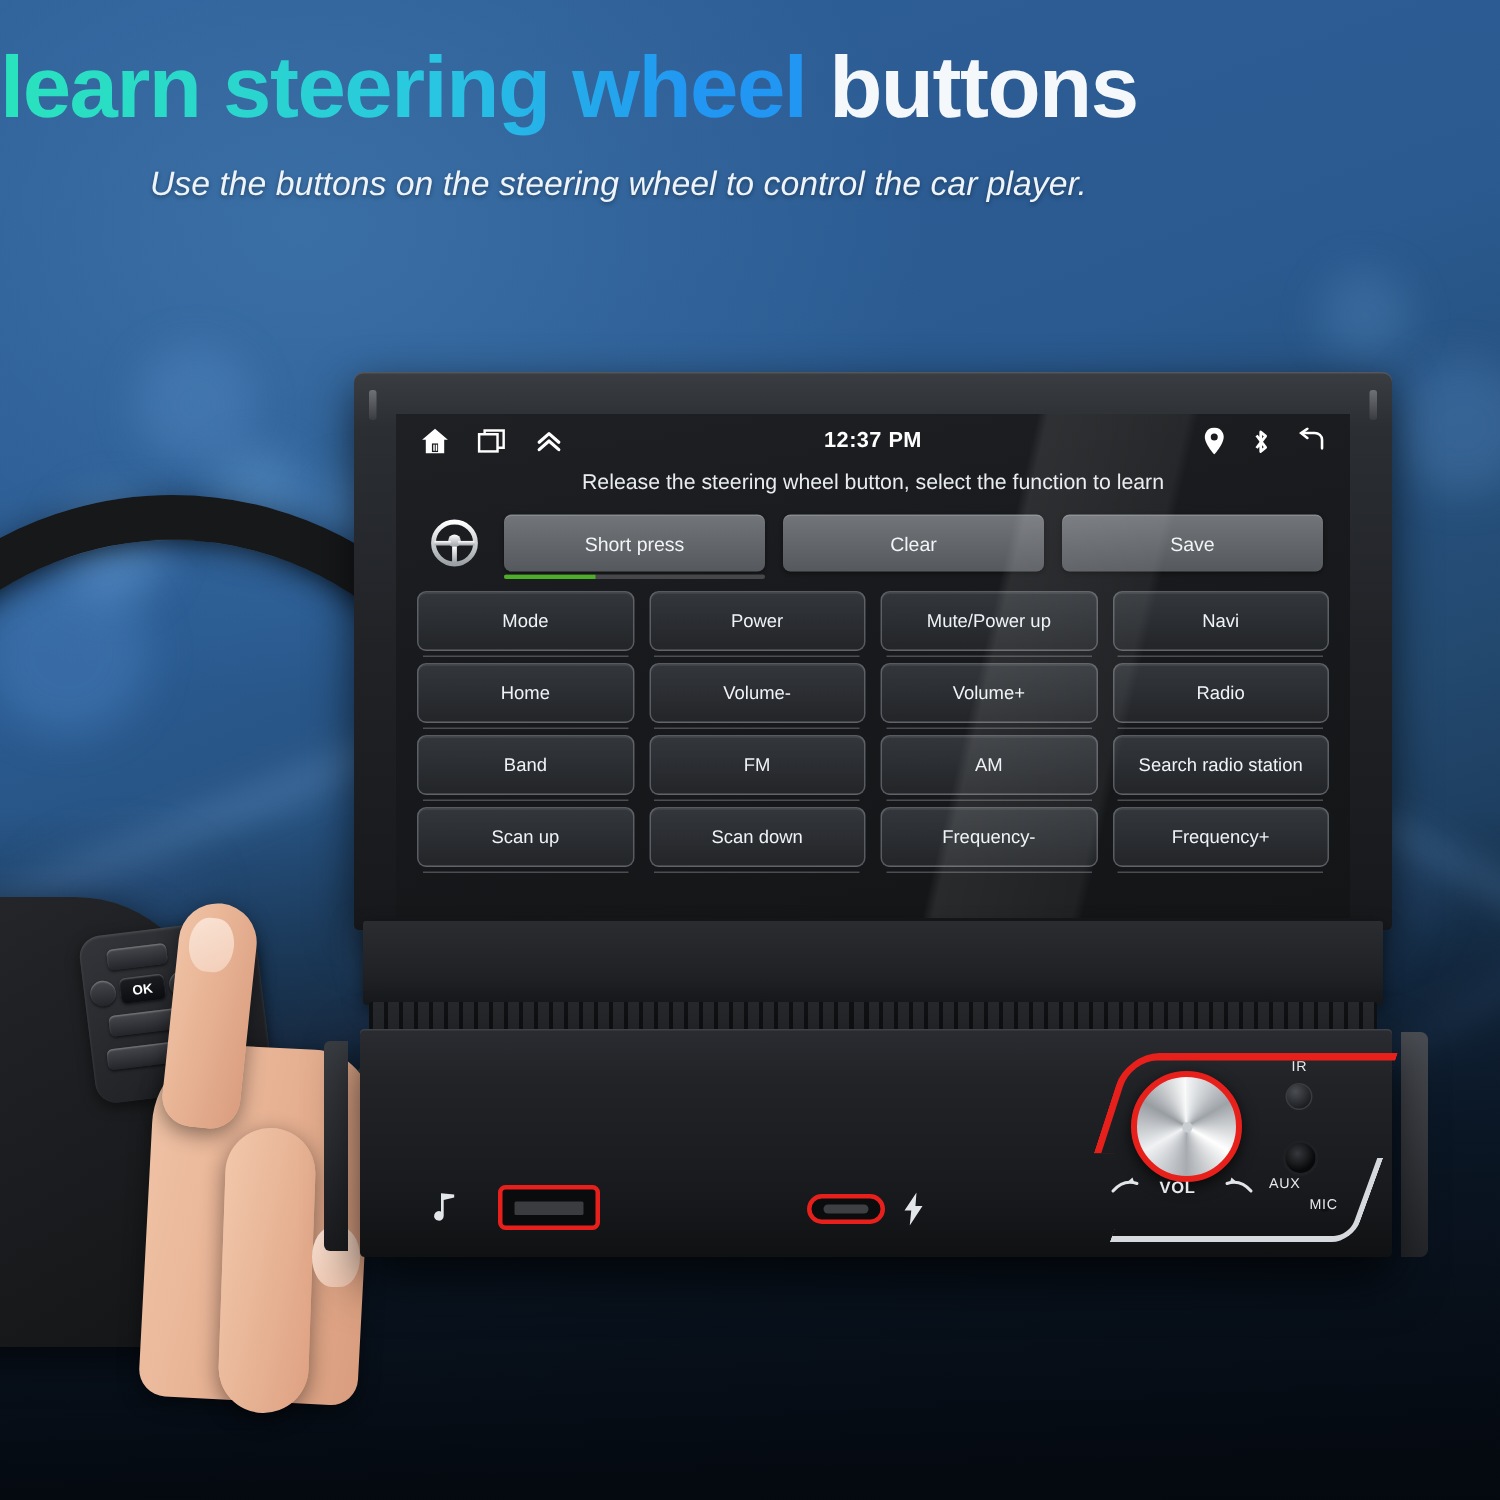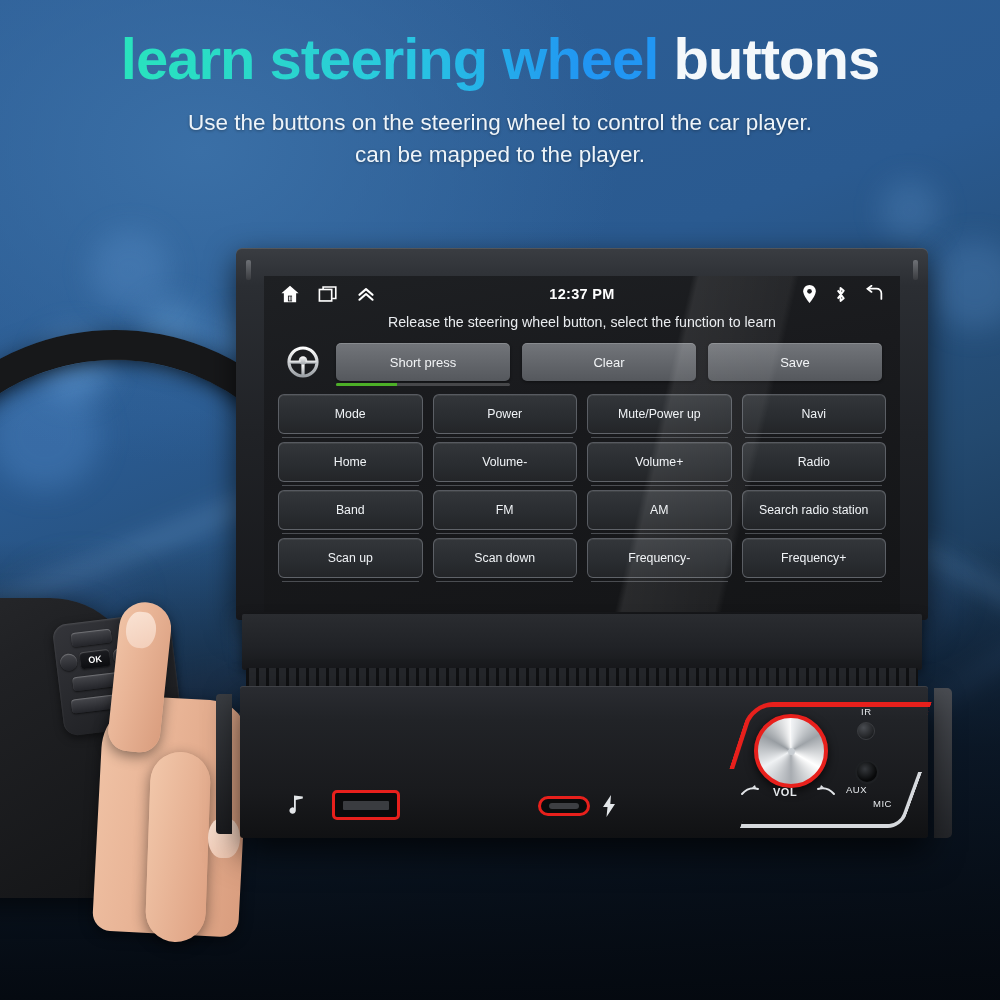--- a/index.html
+++ b/index.html
@@ -21,34 +21,34 @@
   .bokeh{position:absolute;border-radius:50%;filter:blur(14px);pointer-events:none;}
   .bg-dark-bottom{
     position:absolute;left:0;right:0;bottom:0;height:460px;
     background:linear-gradient(180deg,rgba(9,20,34,0) 0%,rgba(7,14,24,.72) 45%,rgba(4,8,14,.96) 100%);
   }
   .bg-streak{
     position:absolute;filter:blur(11px);border-radius:40px;pointer-events:none;
   }
 
   
-  .head{position:absolute;left:0;right:0;top:28px;text-align:center;z-index:30;}
+  .head{position:absolute;left:0;right:0;top:28px;text-align:left;z-index:30;}
   .title{
     font-size:58px;font-weight:bold;letter-spacing:-1px;line-height:1.08;
     margin:0;white-space:nowrap;
   }
   .title .grad{
     background:linear-gradient(90deg,#29e3bd 0%,#2ad7cc 28%,#29c8e0 52%,#2196f3 86%);
     -webkit-background-clip:text;background-clip:text;color:transparent;
     -webkit-text-fill-color:transparent;
   }
   .title .plain{color:#f4f8fb;}
   .subtitle{
     margin:16px auto 0;color:#eef4f9;font-size:22.5px;line-height:1.42;
-    max-width:800px;text-shadow:0 1px 3px rgba(0,0,0,.35);
+    max-width:800px;text-shadow:0 1px 3px rgba(0,0,0,.35);font-style:italic;
   }
   .subtitle div{white-space:nowrap;}
 
   
   .wheel-wrap{position:absolute;left:-130px;top:330px;width:470px;height:560px;z-index:14;}
   .wheel-rim{
     position:absolute;left:0;top:0;width:430px;height:430px;border-radius:50%;
     border:30px solid #17181a;
     background:transparent;
     box-shadow:inset 0 0 22px rgba(0,0,0,.9), 0 6px 26px rgba(0,0,0,.55);
@@ -279,21 +279,20 @@
   <div class="bg-streak" style="left:900px;top:600px;width:260px;height:16px;background:rgba(120,175,235,.30);transform:rotate(28deg);"></div>
   <div class="bg-streak" style="left:880px;top:660px;width:220px;height:14px;background:rgba(100,150,210,.24);transform:rotate(-32deg);"></div>
   <div class="bg-streak" style="left:60px;top:680px;width:200px;height:30px;background:rgba(60,80,120,.30);transform:rotate(-10deg);"></div>
 
   <div class="bg-dark-bottom"></div>
 
   <div class="head">
     <h1 class="title"><span class="grad">learn steering wheel</span><span class="plain"> buttons</span></h1>
     <div class="subtitle">
       <div>Use the buttons on the steering wheel to control the car player.</div>
-      <div>can be mapped to the player.</div>
     </div>
   </div>
 
   <div class="wheel-wrap">
     <div class="wheel-rim"></div>
     <div class="wheel-hub">
       
       
     </div>
     <div class="swc-pad">

